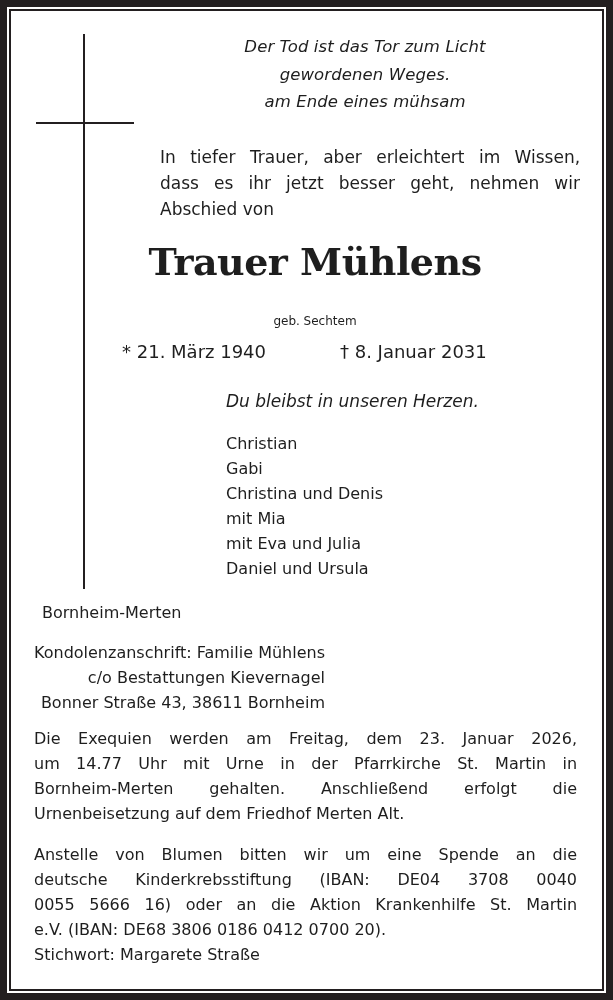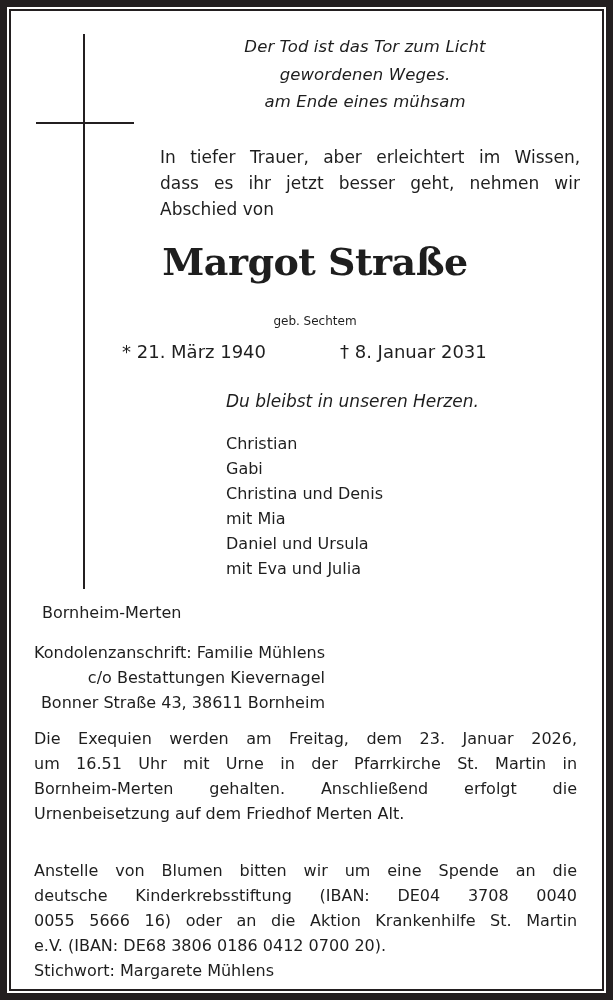--- a/index.html
+++ b/index.html
@@ -152,50 +152,50 @@
   <div>gewordenen Weges.</div>
   <div>am Ende eines mühsam</div>
 </div>
 
 <div class="abs intro">
   <span class="jl" style="white-space: nowrap; display: block; word-spacing: 9px;">In tiefer Trauer, aber erleichtert im Wissen,</span>
   <span class="jl" style="white-space: nowrap; display: block; word-spacing: 9.71429px;">dass es ihr jetzt besser geht, nehmen wir</span>
   <span class="ll">Abschied von</span>
 </div>
 
-<div class="abs name">Margot Straße</div>
+<div class="abs name">Trauer Mühlens</div>
 <div class="abs maiden">geb. Sechtem</div>
 <div class="abs born">* 21. März 1940</div>
 <div class="abs died">† 8. Januar 2031</div>
 
 <div class="abs farewell">Du bleibst in unseren Herzen.</div>
 
 <div class="abs mourners">
   <div>Christian</div>
   <div>Gabi</div>
   <div>Christina und Denis</div>
   <div>mit Mia</div>
+  <div>mit Eva und Julia</div>
   <div>Daniel und Ursula</div>
-  <div>mit Eva und Julia</div>
 </div>
 
 <div class="abs place">Bornheim-Merten</div>
 
 <div class="abs address">
   <div>Kondolenzanschrift: Familie Mühlens</div>
   <div>c/o Bestattungen Kievernagel</div>
   <div>Bonner Straße 43, 38611 Bornheim</div>
 </div>
 
 <div class="abs service">
   <span class="jl" style="white-space: nowrap; display: block; word-spacing: 12.375px;">Die Exequien werden am Freitag, dem 23. Januar 2026,</span>
-  <span class="jl" style="white-space: nowrap; display: block; word-spacing: 11.3px;">um 16.51 Uhr mit Urne in der Pfarrkirche St. Martin in</span>
+  <span class="jl" style="white-space: nowrap; display: block; word-spacing: 11.3px;">um 14.77 Uhr mit Urne in der Pfarrkirche St. Martin in</span>
   <span class="jl" style="white-space: nowrap; display: block; word-spacing: 30.75px;">Bornheim-Merten gehalten. Anschließend erfolgt die</span>
   <span class="ll">Urnenbeisetzung auf dem Friedhof Merten Alt.</span>
 </div>
 
 <div class="abs donation">
-  <span class="jl" style="white-space: nowrap; display: block; word-spacing: 11.7778px; margin-top: 16px;">Anstelle von Blumen bitten wir um eine Spende an die</span>
+  <span class="jl" style="white-space: nowrap; display: block; word-spacing: 11.7778px;">Anstelle von Blumen bitten wir um eine Spende an die</span>
   <span class="jl" style="white-space: nowrap; display: block; word-spacing: 22.6px;">deutsche Kinderkrebsstiftung (IBAN: DE04 3708 0040</span>
   <span class="jl" style="white-space: nowrap; display: block; word-spacing: 9.44444px;">0055 5666 16) oder an die Aktion Krankenhilfe St. Martin</span>
   <span class="ll">e.V. (IBAN: DE68 3806 0186 0412 0700 20).</span>
-  <span class="ll">Stichwort: Margarete Mühlens</span>
+  <span class="ll">Stichwort: Margarete Straße</span>
 </div>
 
 </body></html>

